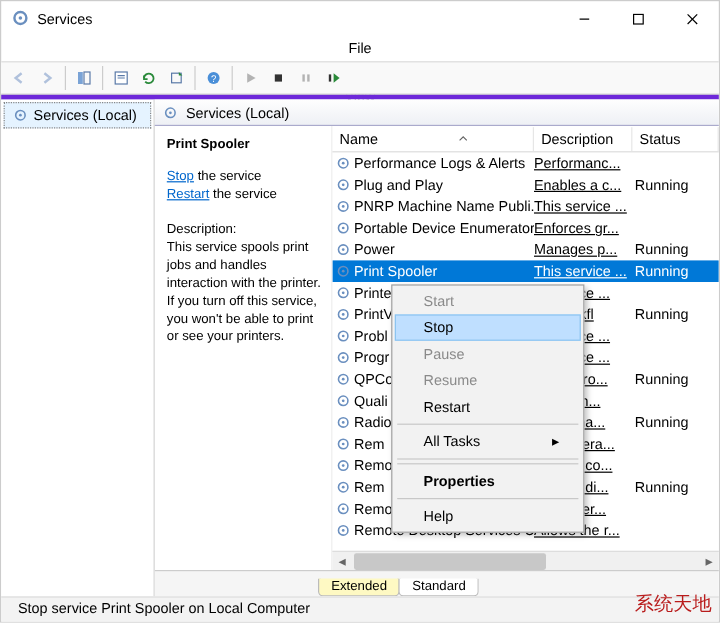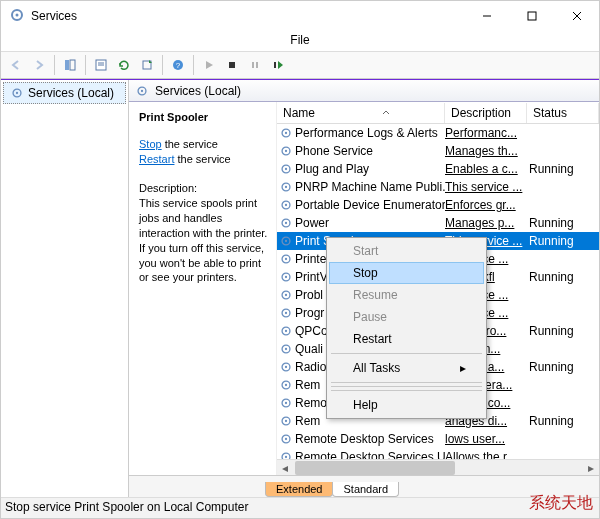--- a/index.html
+++ b/index.html
@@ -8,21 +8,21 @@
   .titlebar { height: 30px; display: flex; align-items: center; padding: 0 0 0 8px; }
   .titlebar .icon { margin-right: 6px; }
   .titlebar .title { flex: 1; font-size: 12px; }
   .win-btn { width: 45px; height: 30px; display: flex; align-items: center; justify-content: center; color: #333; }
   .menubar { height: 20px; display: flex; align-items: center; padding: 0 4px; gap: 2px; flex-direction: column; }
   .menu-item { padding: 2px 8px; font-size: 12px; }
   .toolbar { height: 28px; border-top: 1px solid #ddd; border-bottom: 1px solid #ccc; display: flex; align-items: center; padding: 0 4px; gap: 1px; background: #f9f9f9; }
   .tool-btn { width: 22px; height: 22px; display: flex; align-items: center; justify-content: center; border: 1px solid transparent; border-radius: 2px; }
   .tool-btn.disabled { opacity: 0.35; }
   .tool-sep { width: 1px; height: 20px; background: #ccc; margin: 0 3px; }
-  .client { flex: 1; display: flex; border-top: 1px solid #6d28d9; min-height: 0; }
+  .client { flex: 1; display: flex; border-top: 4px solid #6d28d9; min-height: 0; }
   .left-pane { width: 128px; border-right: 1px solid #ccc; background: #fff; }
   .left-item { display: flex; align-items: center; gap: 4px; padding: 3px 6px; background: #e5f3ff; border: 1px dotted #888; margin: 2px; }
   .right-pane { flex: 1; display: flex; flex-direction: column; background: #fff; min-width: 0; }
   .right-header { height: 22px; display: flex; align-items: center; gap: 6px; padding: 0 6px; border-bottom: 1px solid #aac; background: linear-gradient(#fefefe,#eef0f5); }
   .right-body { flex: 1; display: flex; min-height: 0; }
   .detail-pane { width: 148px; padding: 8px 8px 8px 10px; border-right: 1px solid #eee; font-size: 11px; line-height: 1.35; }
   .detail-pane .svc-name { font-weight: bold; margin-bottom: 12px; display:block;}
   .detail-pane .lnk { color: #0066cc; text-decoration: underline; cursor: pointer; }
   .list-pane { flex: 1; display: flex; flex-direction: column; min-width: 0; }
   .col-headers { height: 22px; display: flex; align-items: center; border-bottom: 1px solid #ddd; font-size: 12px; }
@@ -32,22 +32,22 @@
   .col-h.stat { flex:1; }
   .list-rows { flex: 1; overflow: hidden; position: relative; }
   .row { height: 18px; display: flex; align-items: center; font-size: 12px; white-space: nowrap; }
   .row .c-name { width: 168px; padding-left: 2px; display: flex; align-items: center; gap: 2px; overflow:hidden;}
   .row .c-desc { width: 82px; overflow: hidden; text-overflow: ellipsis; text-decoration: underline; }
   .row .c-stat { flex:1; padding-left: 2px; overflow:hidden;}
   .row.selected { background: #0078d7; color: #fff; }
   .gear-svg { flex-shrink: 0; }
   .tabs { height: 22px; display: flex; align-items: flex-end; padding-left: 136px; border-top: 1px solid #ccc; background:#f5f5f5;}
   .tab { border: 1px solid #bbb; border-top:none; border-radius: 0 0 4px 4px; padding: 1px 10px; font-size: 11px; background: #fff; margin-right: -1px; position:relative; }
-  .tab.inactive { background: #fdba74; }
-  .statusbar { height: 21px; padding: 2px 4px; font-size: 12px; background:#f3f3f3; border-top:1px solid #ddd;}
+  .tab.inactive { background: #fef9c3; }
+  .statusbar { height: 21px; padding: 2px 14px; font-size: 12px; background:#f3f3f3; border-top:1px solid #ddd;}
   .context-menu { position: absolute; left: 325px; top: 236px; width: 161px; background: #f2f2f2; border: 1px solid #a0a0a0; box-shadow: 2px 2px 5px rgba(0,0,0,0.25); padding: 2px; font-size: 12px; }
   .ctx-item { padding: 4px 18px 4px 24px; display:flex; align-items:center; justify-content:space-between;}
   .ctx-item.hover { background: #bfdfff; border:1px solid #8cc4f0; padding: 3px 17px 3px 23px;}
   .ctx-item.disabled { color: #8a8a8a; }
   .ctx-item.bold { font-weight: bold; }
   .ctx-sep { height: 1px; background: #c8c8c8; margin: 3px 2px; }
   .watermark { position:absolute; right:6px; bottom:4px; font-size:16px; color:#b91c1c; font-family: Liberation Sans, sans-serif; pointer-events:none;}
   .hscroll { height:16px; background:#f0f0f0; border-top:1px solid #ddd; display:flex; align-items:center;}
   .hscroll .arrow{width:16px;height:14px;display:flex;align-items:center;justify-content:center;color:#666;}
   .hscroll .thumb{height:14px;width:160px;background:#c8c8c8;border-radius:2px;margin-left:2px;}
@@ -210,31 +210,20 @@
                 </div>
                 <div class="c-desc">Performanc...</div>
                 <div class="c-stat"></div>
               </div>
               <div class="row">
                 <div class="c-name">
                   <svg class="gear-svg" width="14" height="14" viewBox="0 0 16 16">
                     <circle cx="8" cy="8" r="4.5" fill="none" stroke="#6a8fbf" stroke-width="1.5"></circle>
                     <circle cx="8" cy="8" r="1.3" fill="#6a8fbf"></circle>
                   </svg>
-                  <span>Phone Service</span>
-                </div>
-                <div class="c-desc">Manages th...</div>
-                <div class="c-stat"></div>
-              </div>
-              <div class="row">
-                <div class="c-name">
-                  <svg class="gear-svg" width="14" height="14" viewBox="0 0 16 16">
-                    <circle cx="8" cy="8" r="4.5" fill="none" stroke="#6a8fbf" stroke-width="1.5"></circle>
-                    <circle cx="8" cy="8" r="1.3" fill="#6a8fbf"></circle>
-                  </svg>
                   <span>Plug and Play</span>
                 </div>
                 <div class="c-desc">Enables a c...</div>
                 <div class="c-stat">Running</div>
               </div>
               <div class="row">
                 <div class="c-name">
                   <svg class="gear-svg" width="14" height="14" viewBox="0 0 16 16">
                     <circle cx="8" cy="8" r="4.5" fill="none" stroke="#6a8fbf" stroke-width="1.5"></circle>
                     <circle cx="8" cy="8" r="1.3" fill="#6a8fbf"></circle>
@@ -423,28 +412,29 @@
         <div class="tab">Standard</div>
       </div>
     </div>
   </div>
 
   <div class="statusbar">Stop service Print Spooler on Local Computer</div>
 
   <div class="context-menu">
     <div class="ctx-item disabled">Start</div>
     <div class="ctx-item hover">Stop</div>
+    <div class="ctx-item disabled">Pause</div>
     <div class="ctx-item disabled">Resume</div>
-    <div class="ctx-item disabled">Pause</div>
     <div class="ctx-item">Restart</div>
     <div class="ctx-sep"></div>
     <div class="ctx-item">
         <span>All Tasks</span>
         <span>▸</span>
       </div>
     <div class="ctx-sep"></div>
     <div class="ctx-sep"></div>
+    <div class="ctx-item bold">Properties</div>
     <div class="ctx-sep"></div>
     <div class="ctx-item">Help</div>
   </div>
 
   <div class="watermark">系统天地</div>
 </div>
 
 </body></html>

